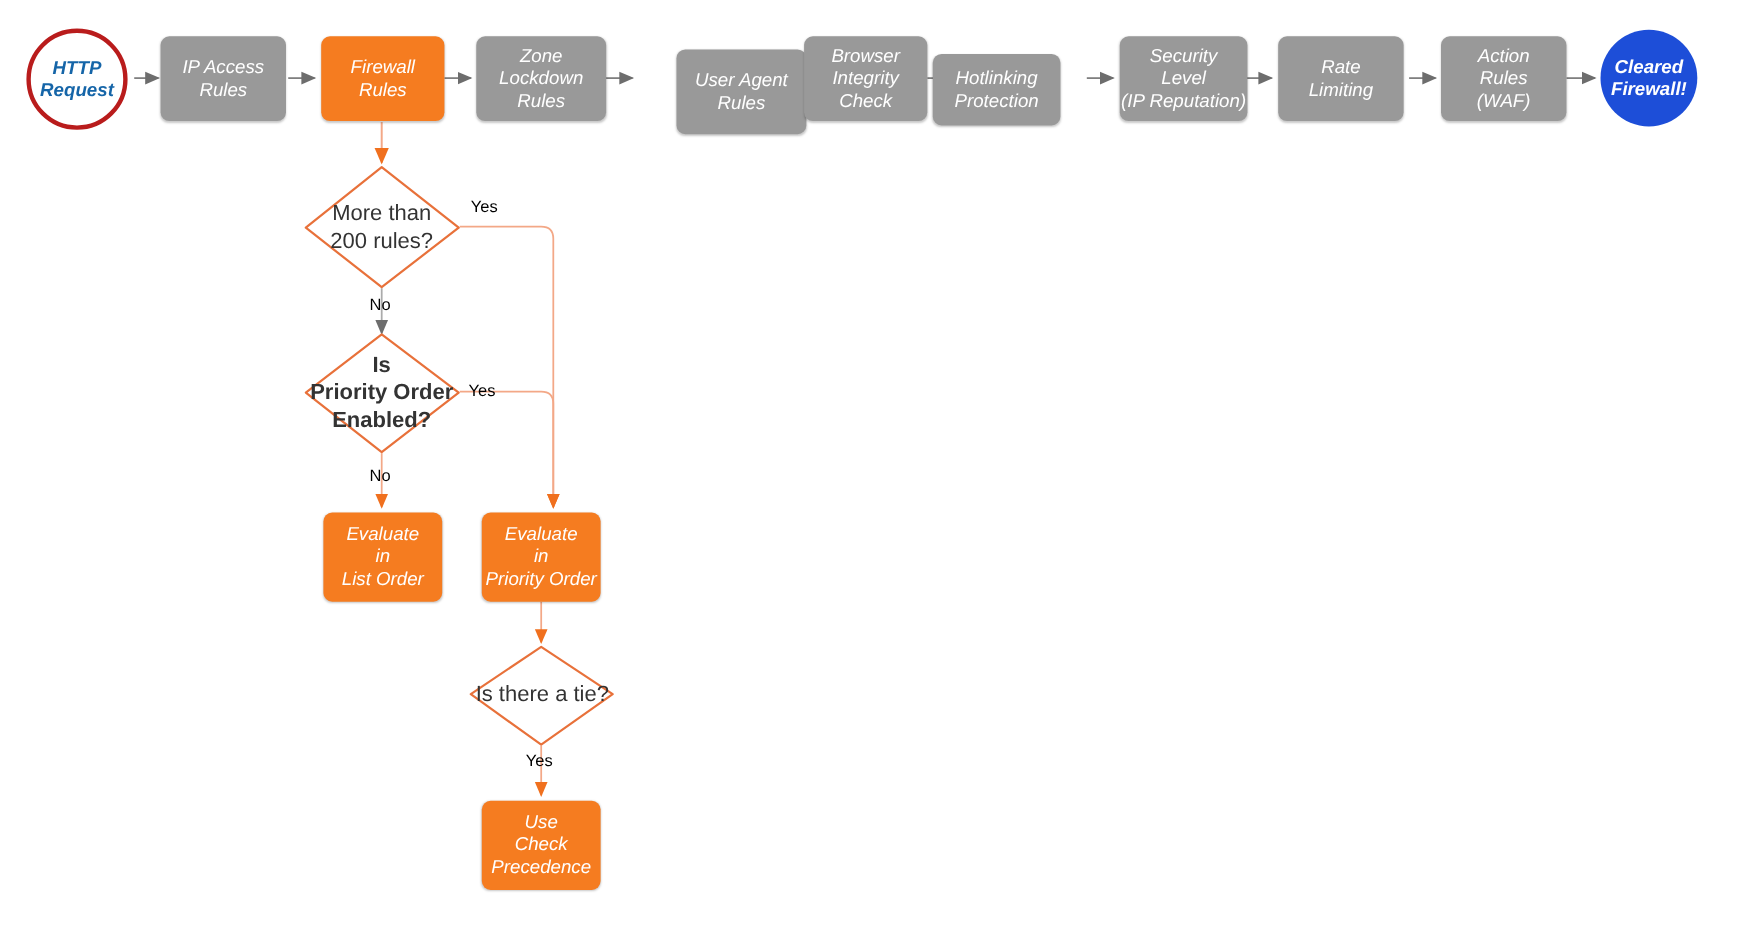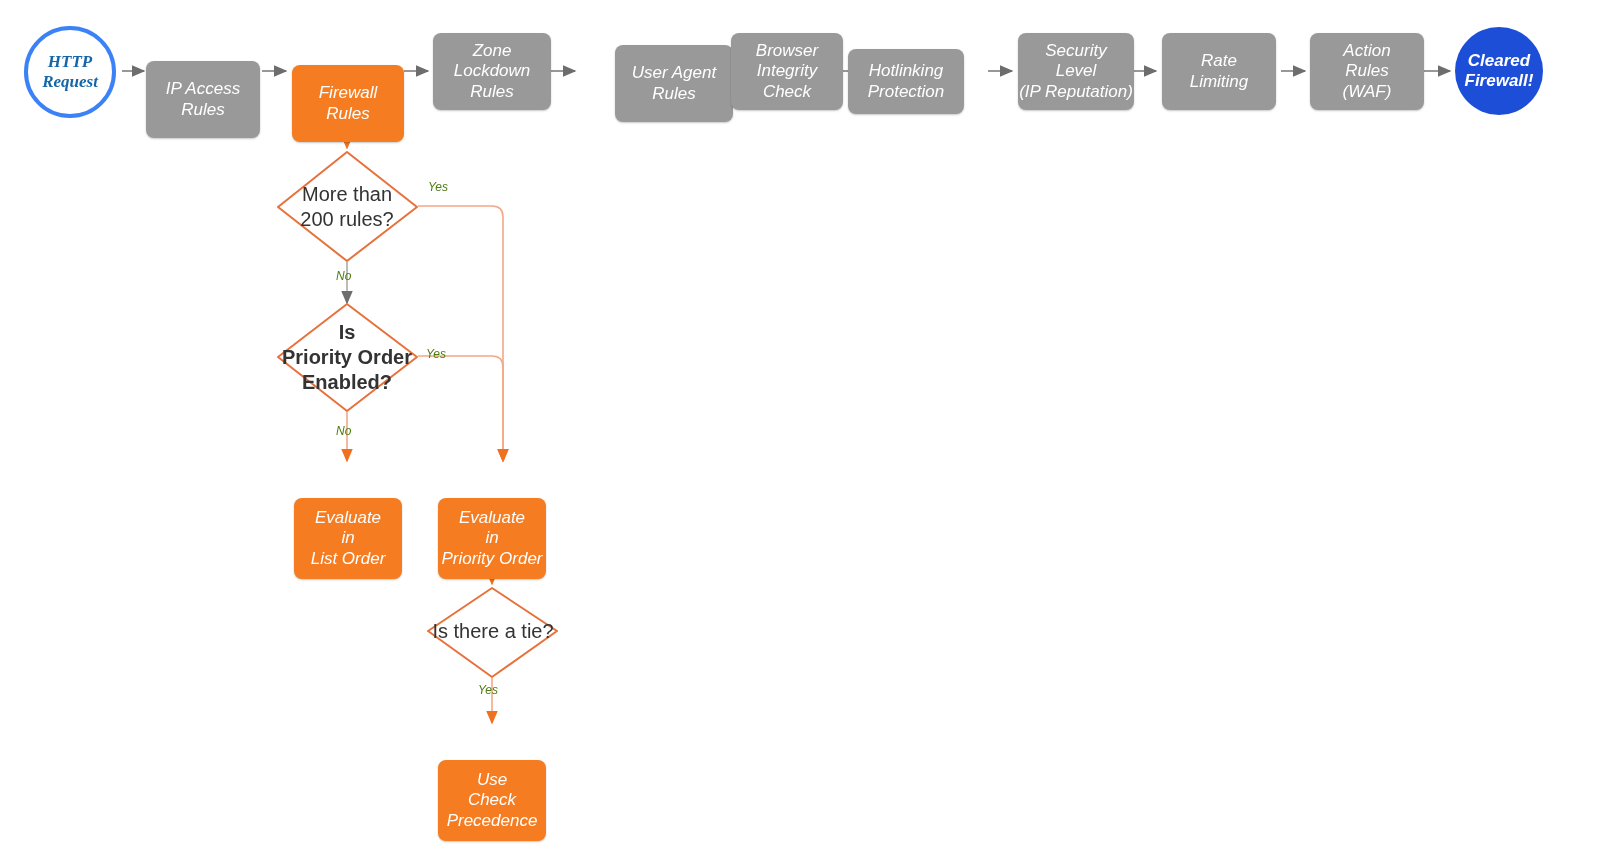--- a/index.html
+++ b/index.html
@@ -35,54 +35,52 @@
   }
   .proc {
     border-radius: 8px;
     line-height: 1.18;
     font-style: italic;
     font-size: 17px;
     color: #ffffff;
     box-shadow: 0 1px 2px rgba(0,0,0,0.22);
   }
   .proc.gray  { background: #999999; }
-  .proc.orange{ background: #F57C20; margin-top: 32px; }
+  .proc.orange{ background: #F57C20; }
   .term {
     border-radius: 50%;
     font-weight: bold;
     font-style: italic;
     font-size: 17px;
     line-height: 1.18;
   }
   .term.hollow {
     background: #ffffff;
-    border: 4px solid #3b82f6;
+    border: 4px solid #b91c1c;
     color: #1565a8;
-    font-family: Liberation Serif, serif;
   }
   .term.filled {
     background: #1d4ed8;
     color: #ffffff;
   }
   .diamond-label {
     position: absolute;
     display: flex;
     align-items: center;
     justify-content: center;
     text-align: center;
     font-size: 20px;
     color: #333333;
     line-height: 1.25;
     pointer-events: none;
   }
   .edge-label {
     position: absolute;
-    font-size: 12px;
-    font-style: italic;
-    color: #4d7c0f;
+    font-size: 15px;
+    color: #000000;
     white-space: nowrap;
   }
   .ml { white-space: pre-line; }
 </style>
 </head>
 <body>
 
 <div id="canvas">
 
   <svg id="wires" viewBox="0 0 1600 858">
@@ -128,21 +126,21 @@
     <g fill="#ffffff" stroke="#E8713A" stroke-width="2" stroke-linejoin="round">
       <path d="M347,152 L417,207 L347,261 L278,207 Z"></path>
       <path d="M347,304 L417,357 L347,411 L278,357 Z"></path>
       <path d="M492,588 L557,631 L492,677 L428,631 Z"></path>
     </g>
   </svg>
 
   <div class="node term hollow ml" style="left:24px;  top:26px;  width:92px;  height:92px;">HTTP
 Request</div>
 
-  <div class="node proc gray ml" style="left:146px; top:33px;  width:114px; height:77px;margin-top:28px;">IP Access
+  <div class="node proc gray ml" style="left:146px; top:33px;  width:114px; height:77px;">IP Access
 Rules</div>
 
   <div class="node proc orange ml" style="left:292px; top:33px;  width:112px; height:77px;">Firewall
 Rules</div>
 
   <div class="node proc gray ml" style="left:433px; top:33px;  width:118px; height:77px;">Zone
 Lockdown
 Rules</div>
 
   <div class="node proc gray ml" style="left:615px; top:33px;  width:118px; height:77px;margin-top:12px;">User Agent

